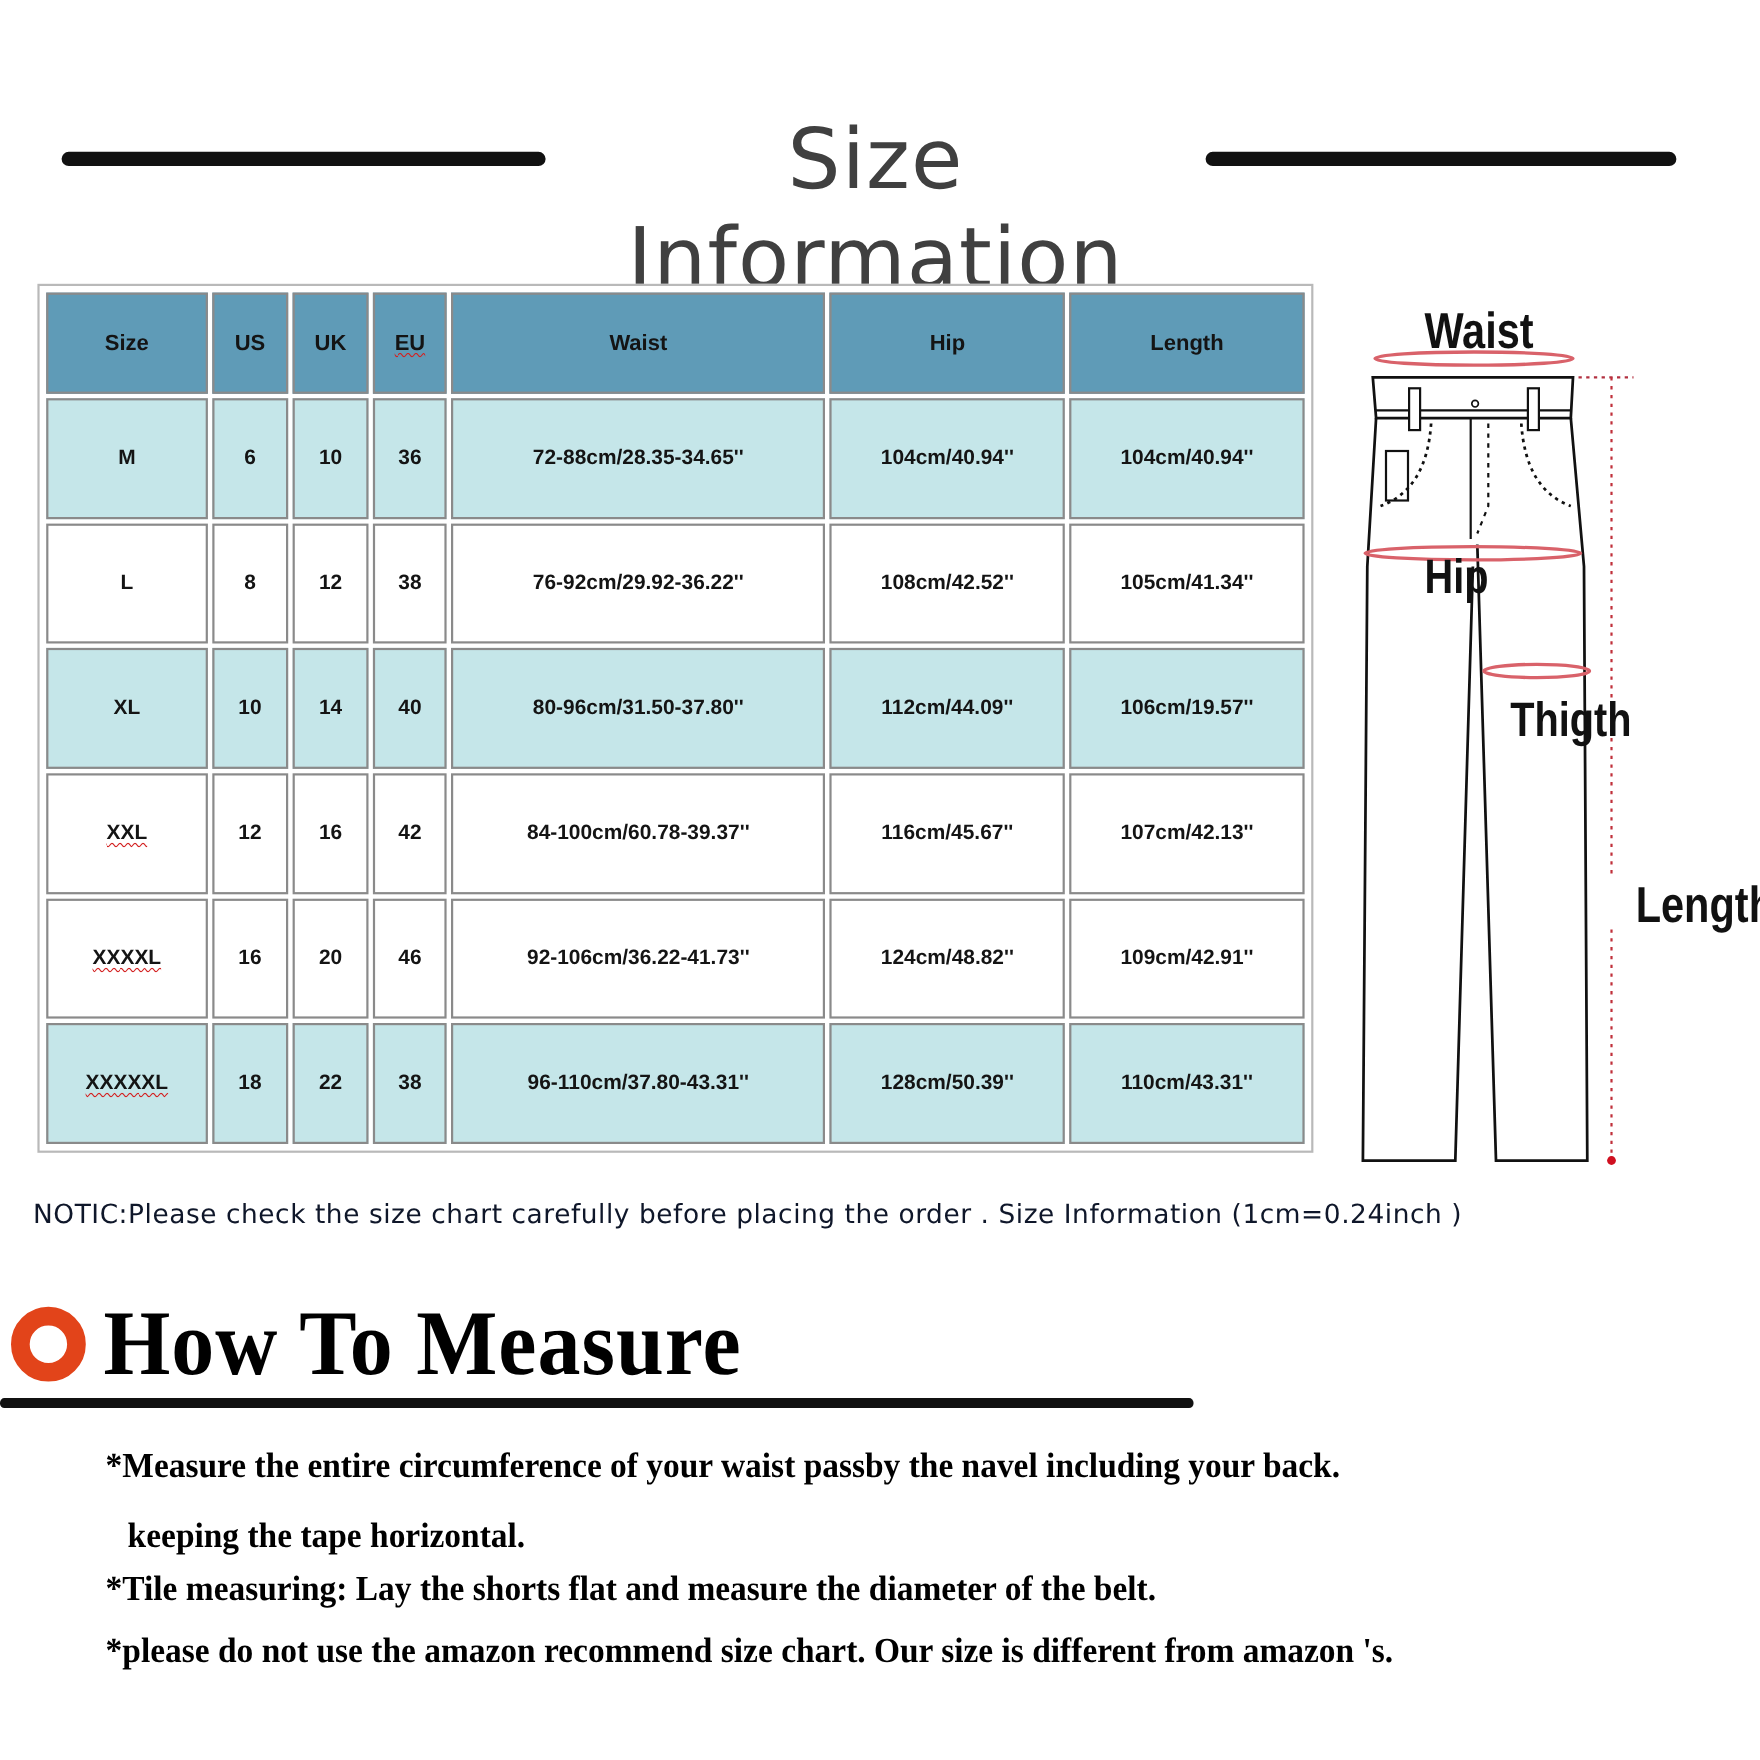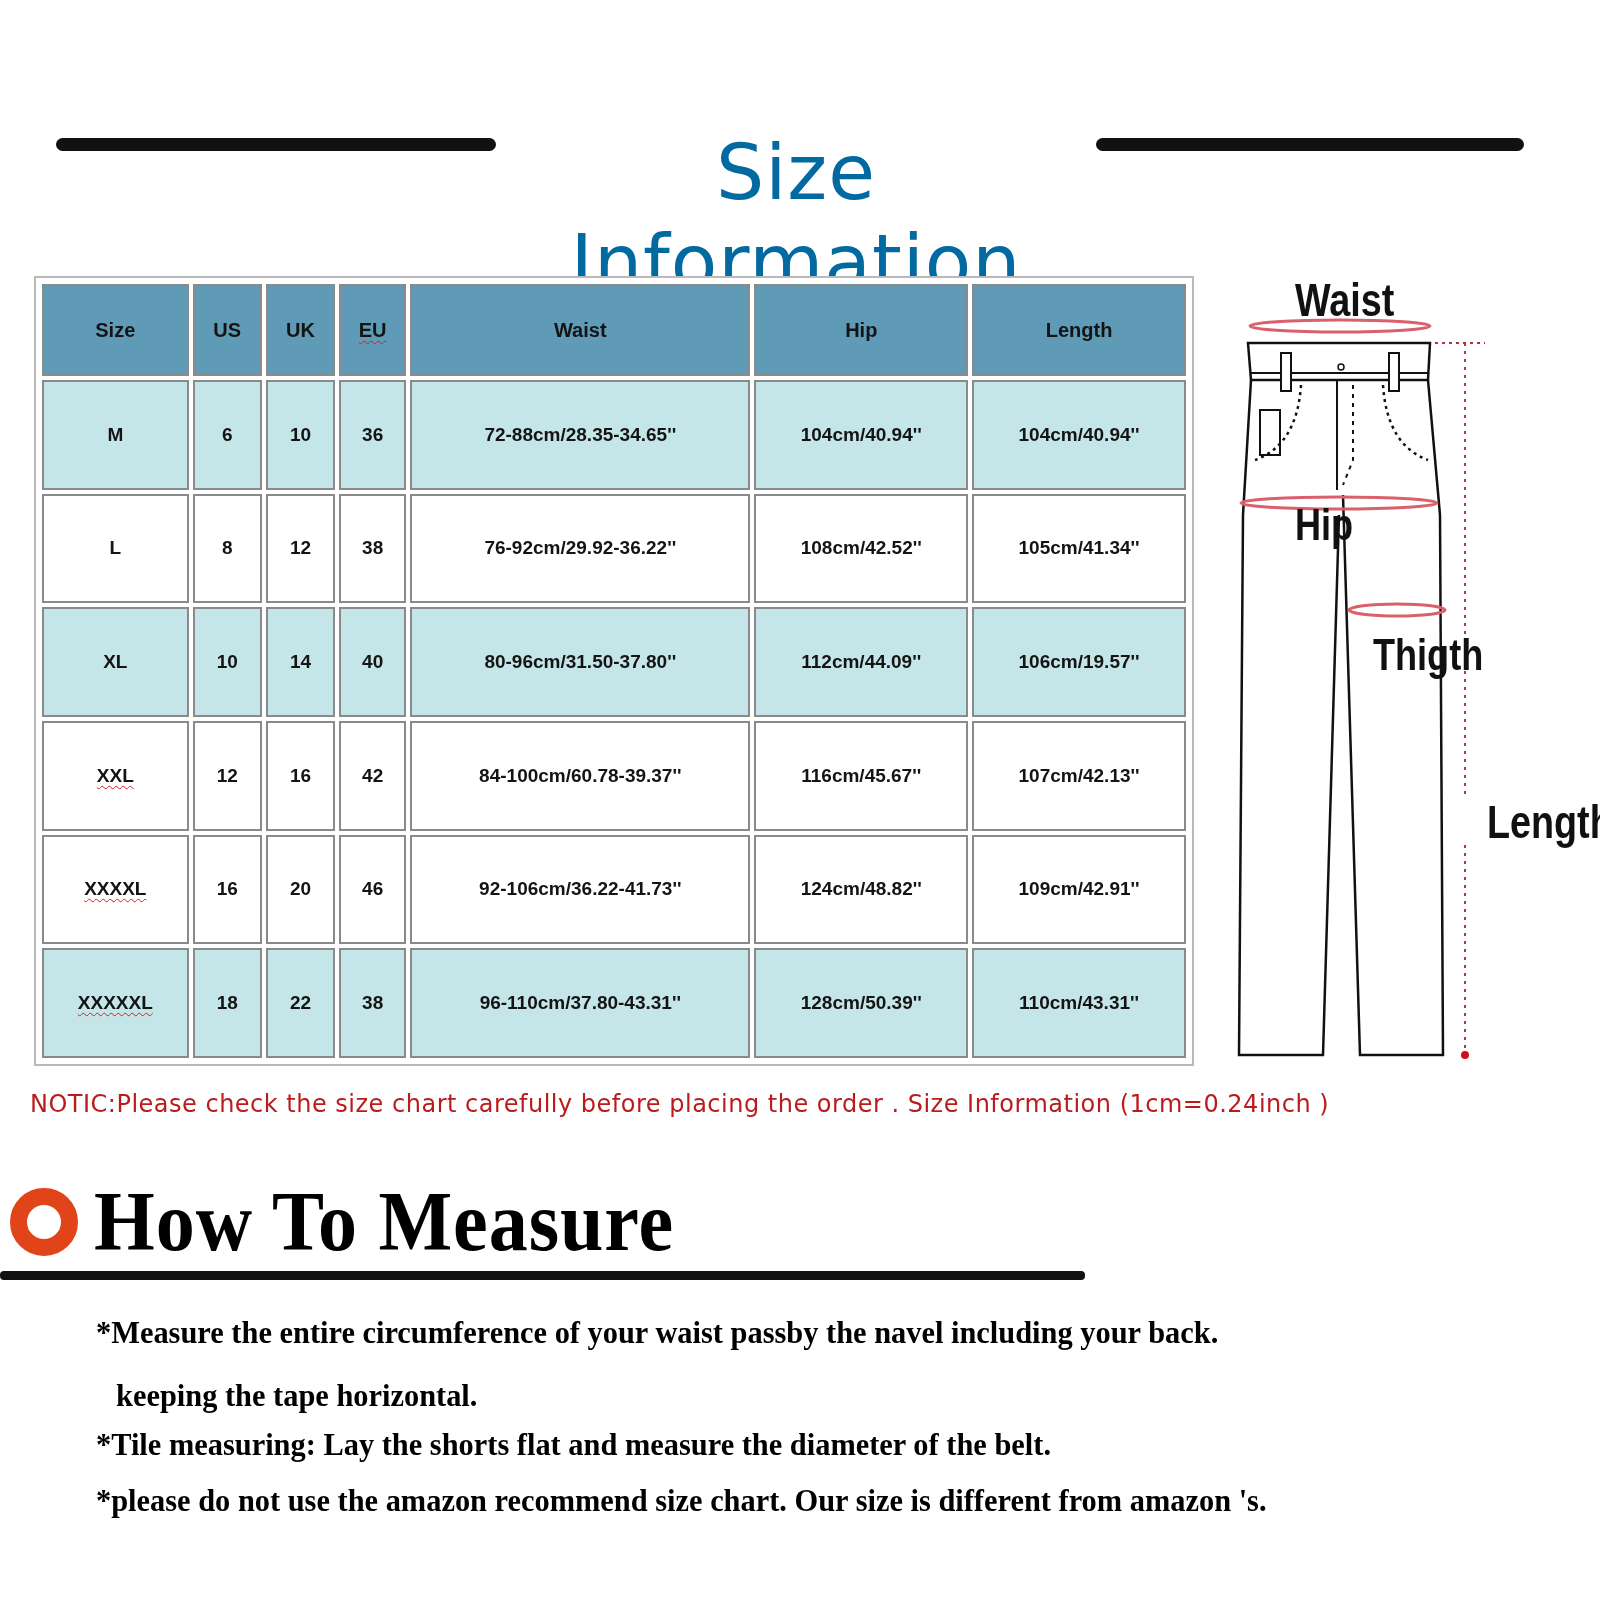--- a/index.html
+++ b/index.html
@@ -5,24 +5,24 @@
   * { box-sizing: border-box; margin: 0; padding: 0; }
   html, body { width: 1600px; height: 1600px; background: #ffffff; overflow: hidden; }
   body { position: relative; font-family: "Liberation Sans", sans-serif; color: #111; }
 
   
   .title-row { position: absolute; left: 56px; top: 100px; width: 1468px; height: 90px; }
   .title-line { position: absolute; top: 38px; height: 13px; background: #111; border-radius: 7px; }
   .title-line.left { left: 0; width: 440px; }
   .title-line.right { left: 1040px; width: 428px; }
   .title-text { position: absolute; left: 440px; width: 600px; top: 0; text-align: center;
-    font-family: "DejaVu Sans", sans-serif; font-size: 76px; color: #0369a1; letter-spacing: 1px; line-height: 90px; margin-top: 28px; }
+    font-family: "DejaVu Sans", sans-serif; font-size: 76px; color: #404040; letter-spacing: 1px; line-height: 90px; }
 
   
-  .size-table-wrap { position: absolute; left: 34px; top: 276px; width: 1160px; height: 790px;
+  .size-table-wrap { position: absolute; left: 34px; top: 258px; width: 1160px; height: 790px;
     border: 2px solid #b9b9b9; padding: 2px; background: #fff; }
   table.size-table { border-collapse: separate; border-spacing: 4px; width: 100%; height: 100%; }
   .size-table th, .size-table td { border: 2px solid #8a8a8a; text-align: center; vertical-align: middle;
     font-weight: bold; font-size: 19px; color: #141414; }
   .size-table th { background: #5f9bb7; height: 92px; font-size: 20px; }
   .size-table tr.even td { background: #c5e6e9; }
   .size-table tr.odd td { background: #ffffff; }
   .wavy { text-decoration: underline wavy #d32020; text-decoration-thickness: 1px; text-underline-offset: 3px; }
 
   
@@ -30,21 +30,21 @@
   .diagram svg { position: absolute; left: 0; top: 0; }
   .diag-label { position: absolute; font-family: "Liberation Sans", sans-serif; font-weight: bold; color: #111;
     transform: scaleX(0.82); transform-origin: left top; }
   .lbl-waist { left: 80px; top: 28px; font-size: 46px; }
   .lbl-hip { left: 80px; top: 255px; font-size: 44px; }
   .lbl-thigh { left: 158px; top: 385px; font-size: 44px; }
   .lbl-length { left: 272px; top: 550px; font-size: 46px; }
 
   
   .notice { position: absolute; left: 30px; top: 1090px; width: 1560px; font-family: "DejaVu Sans", sans-serif;
-    font-size: 24px; color: #b91c1c; letter-spacing: 0.5px; white-space: nowrap; }
+    font-size: 24px; color: #0f172a; letter-spacing: 0.5px; white-space: nowrap; }
 
   
   .htm-icon { position: absolute; left: 10px; top: 1188px; width: 68px; height: 68px; border-radius: 50%;
     border: 17px solid #e2441a; background: #fff; }
   .htm-title { position: absolute; left: 94px; top: 1172px; font-family: "Liberation Serif", serif; font-weight: bold;
     font-size: 84px; color: #000; transform: scaleX(0.93); transform-origin: left top; line-height: 100px; letter-spacing: 1px; }
   .htm-underline { position: absolute; left: 0; top: 1271px; width: 1085px; height: 9px; background: #111; border-radius: 4px; }
 
   .instr { position: absolute; font-family: "Liberation Serif", serif; font-weight: bold; font-size: 32px; color: #000;
     white-space: nowrap; transform: scaleX(0.95); transform-origin: left top; }

